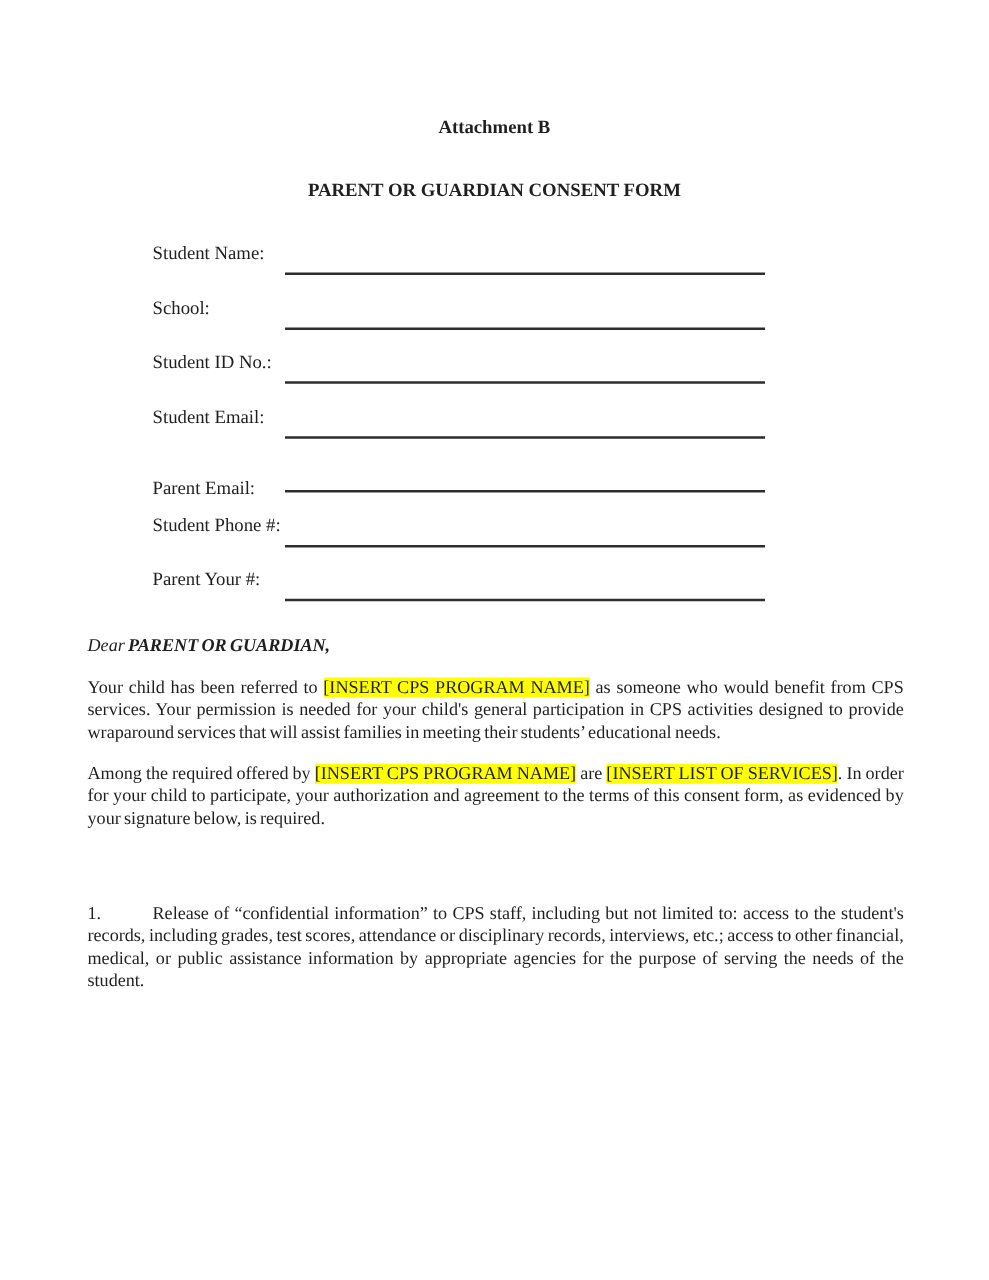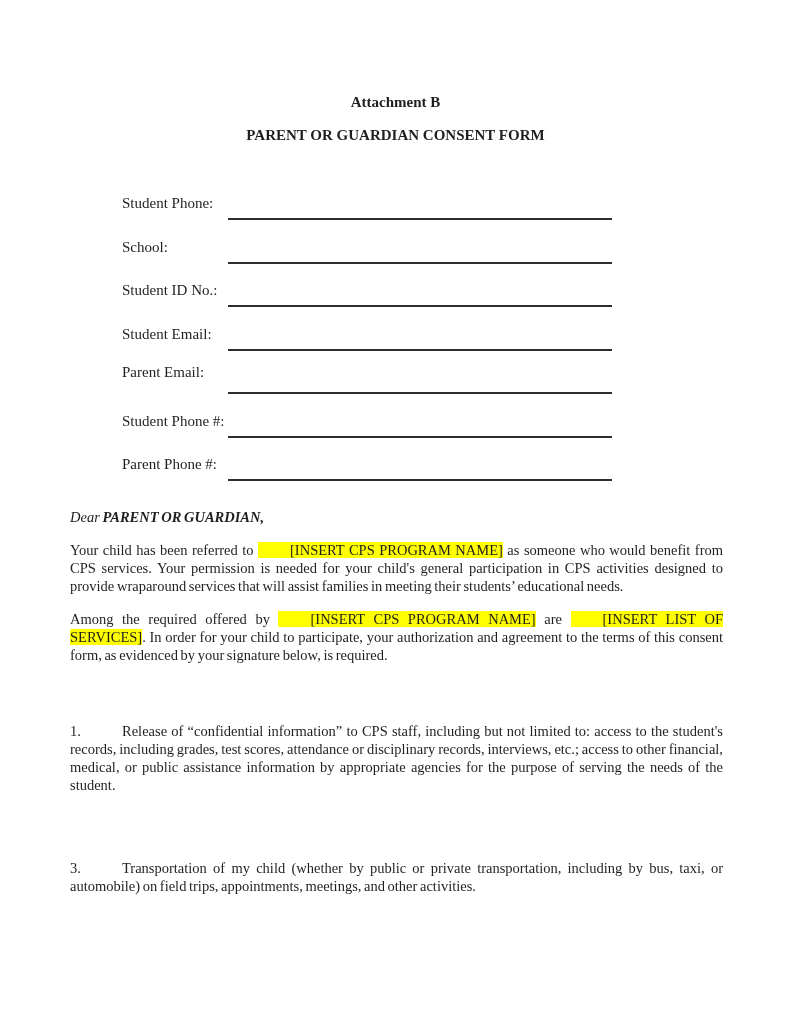--- a/index.html
+++ b/index.html
@@ -48,66 +48,65 @@
     position: absolute;
     left: 70px;
     width: 653px;
     margin: 0;
     text-align: justify;
     line-height: 18px;
     word-spacing: -1px;
   }
   .salutation { text-align: left; font-style: italic; }
   .salutation .recipient { font-weight: bold; }
-  .hl { background: var(--highlight); padding-left: 32px; }
+  .hl { background: var(--highlight); }
   .num { display: inline-block; width: 52px; }
   .blank {
     display: inline-block;
     height: 13px;
     border-bottom: 1.4px solid var(--text);
     margin-bottom: -3px;
   }
   .blank-parent { width: 185px; }
   .blank-child  { width: 110px; }
 </style>
 </head>
 <body>
 
 <div class="page">
 
   <div class="centered-title" style="top:93px">Attachment B</div>
 
-  <div class="centered-title" style="top:126px">PARENT OR GUARDIAN CONSENT FORM</div>
+  <div class="centered-title" style="top:144px">PARENT OR GUARDIAN CONSENT FORM</div>
 
-  <span class="form-label" style="top:195px">Student Phone:</span>
+  <span class="form-label" style="top:195px">Student Name:</span>
   <span class="fill-line" style="top:218px"></span>
 
   <span class="form-label" style="top:239px">School:</span>
   <span class="fill-line" style="top:262px"></span>
 
   <span class="form-label" style="top:282px">Student ID No.:</span>
   <span class="fill-line" style="top:305px"></span>
 
   <span class="form-label" style="top:326px">Student Email:</span>
   <span class="fill-line" style="top:349px"></span>
 
-  <span class="form-label" style="top:364px">Parent Email:</span>
+  <span class="form-label" style="top:383px">Parent Email:</span>
   <span class="fill-line" style="top:392px"></span>
 
   <span class="form-label" style="top:413px">Student Phone #:</span>
   <span class="fill-line" style="top:436px"></span>
 
-  <span class="form-label" style="top:456px">Parent Phone #:</span>
+  <span class="form-label" style="top:456px">Parent Your #:</span>
   <span class="fill-line" style="top:479px"></span>
 
   <p class="para salutation" style="top:508px"><span>Dear </span><span class="recipient">PARENT OR GUARDIAN,</span></p>
 
   <p class="para" style="top:541px"><span>Your child has been referred to </span><span class="hl">[INSERT CPS PROGRAM NAME]</span><span> as someone who would benefit from CPS services. Your permission is needed for your child's general participation in CPS activities designed to provide wraparound services that will assist families in meeting their students’ educational needs.</span></p>
 
   <p class="para" style="top:610px"><span>Among the required offered by </span><span class="hl">[INSERT CPS PROGRAM NAME]</span><span> are </span><span class="hl">[INSERT LIST OF SERVICES]</span><span>. In order for your child to participate, your authorization and agreement to the terms of this consent form, as evidenced by your signature below, is required.</span></p>
 
 
   <p class="para" style="top:722px"><span class="num">1.</span><span>Release of “confidential information” to CPS staff, including but not limited to: access to the student's records, including grades, test scores, attendance or disciplinary records, interviews, etc.; access to other financial, medical, or public assistance information by appropriate agencies for the purpose of serving the needs of the student.</span></p>
 
 
-  <p class="para" style="top:859px"><span class="num">3.</span><span>Transportation of my child (whether by public or private transportation, including by bus, taxi, or automobile) on field trips, appointments, meetings, and other activities.</span></p>
 
 </div>
 
 </body></html>

